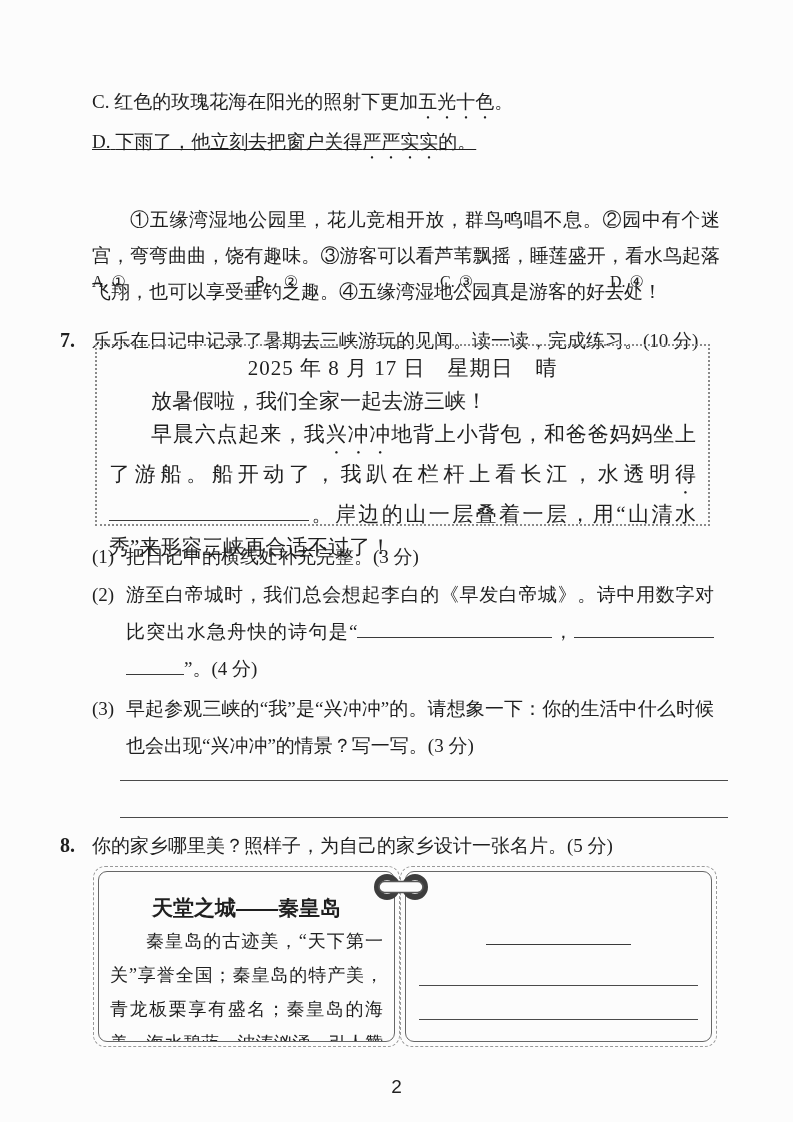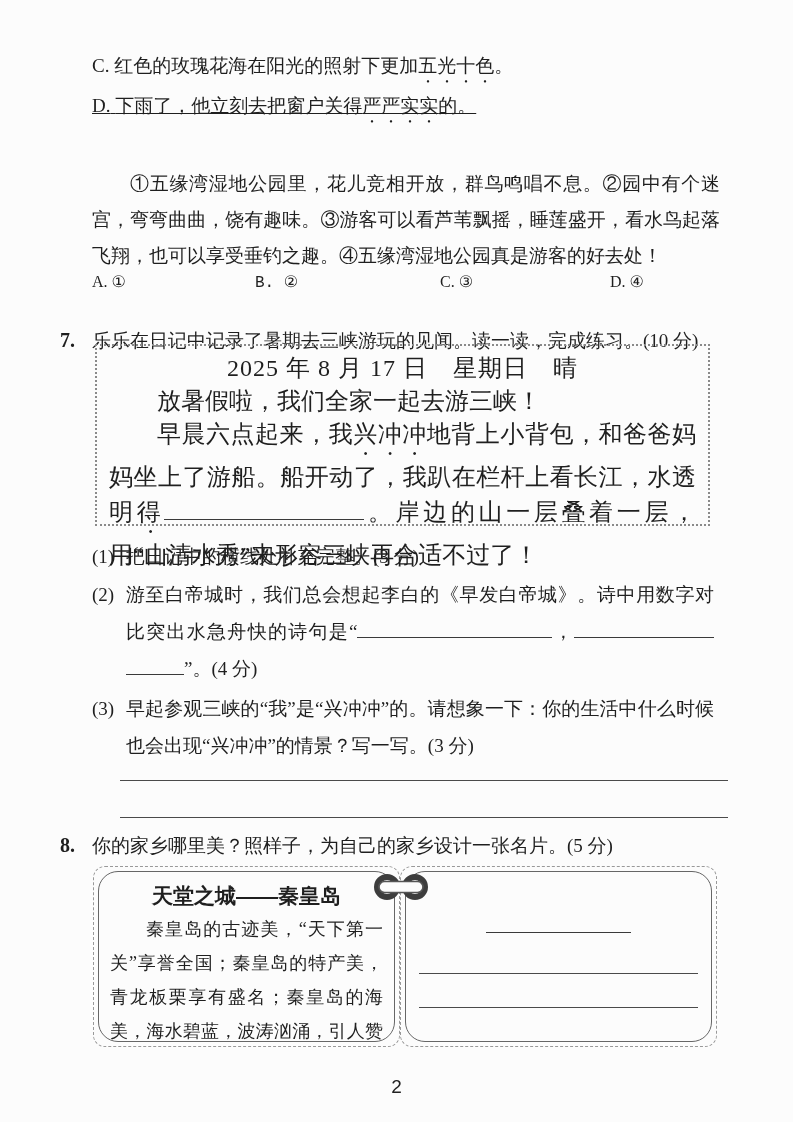--- a/index.html
+++ b/index.html
@@ -6,21 +6,21 @@
   .page{
     position:relative;
     width:793px;height:1122px;
     margin:0 auto;
     background:#fcfcfc;
     font-family:"Liberation Serif","DejaVu Serif",serif;
     color:#1f1f1f;
     overflow:hidden;
   }
   .abs{position:absolute;}
-  .t19{font-size:19px;line-height:36px;}
+  .t19{font-size:19px;line-height:36px;margin-top:36px;}
   .qline{left:60px;width:672px;font-size:19px;line-height:30px;}
   .qnum{display:inline-block;width:32px;font-weight:bold;font-size:20px;}
   .jtext{text-align:justify;text-justify:inter-ideograph;}
   .indent2{text-indent:2em;}
   .emph{
     -webkit-text-emphasis:filled dot;
     -webkit-text-emphasis-position:under right;
     text-emphasis:filled dot;
     text-emphasis-position:under right;
   }
@@ -32,37 +32,37 @@
   }
   .subq{left:92px;width:588px;font-size:19px;line-height:37px;padding-left:34px;box-sizing:content-box;}
   .submarker{position:absolute;left:0;top:0;}
   .ansline{border-bottom:1.6px solid #4a4a4a;}
   
   .diary{
     left:95px;top:344px;width:615px;height:182px;
     border:2px dotted #8a8a8a;
     box-sizing:border-box;
     padding:6px 12px 0 12px;
-    font-size:24px;line-height:33px;
+    font-size:21px;line-height:33px;
   }
   .diary-date{text-align:center;letter-spacing:1px;}
   
   .card-outer{
     border:1.6px dashed #999;
     border-radius:12px;
     box-sizing:border-box;
     padding:4px;
     background:#fcfcfc;
   }
   .card-inner{
     border:1.6px solid #666;
-    border-radius:20px;
+    border-radius:9px;
     box-sizing:border-box;
     width:100%;height:100%;
-    padding:8px 11px;
+    padding:20px 11px;
     overflow:hidden;
   }
   .card-title{
     text-align:center;
     font-family:"Liberation Sans","DejaVu Sans",sans-serif;
     font-weight:bold;
     font-size:21px;line-height:28px;
     margin-top:2px;
   }
   .card-body{

